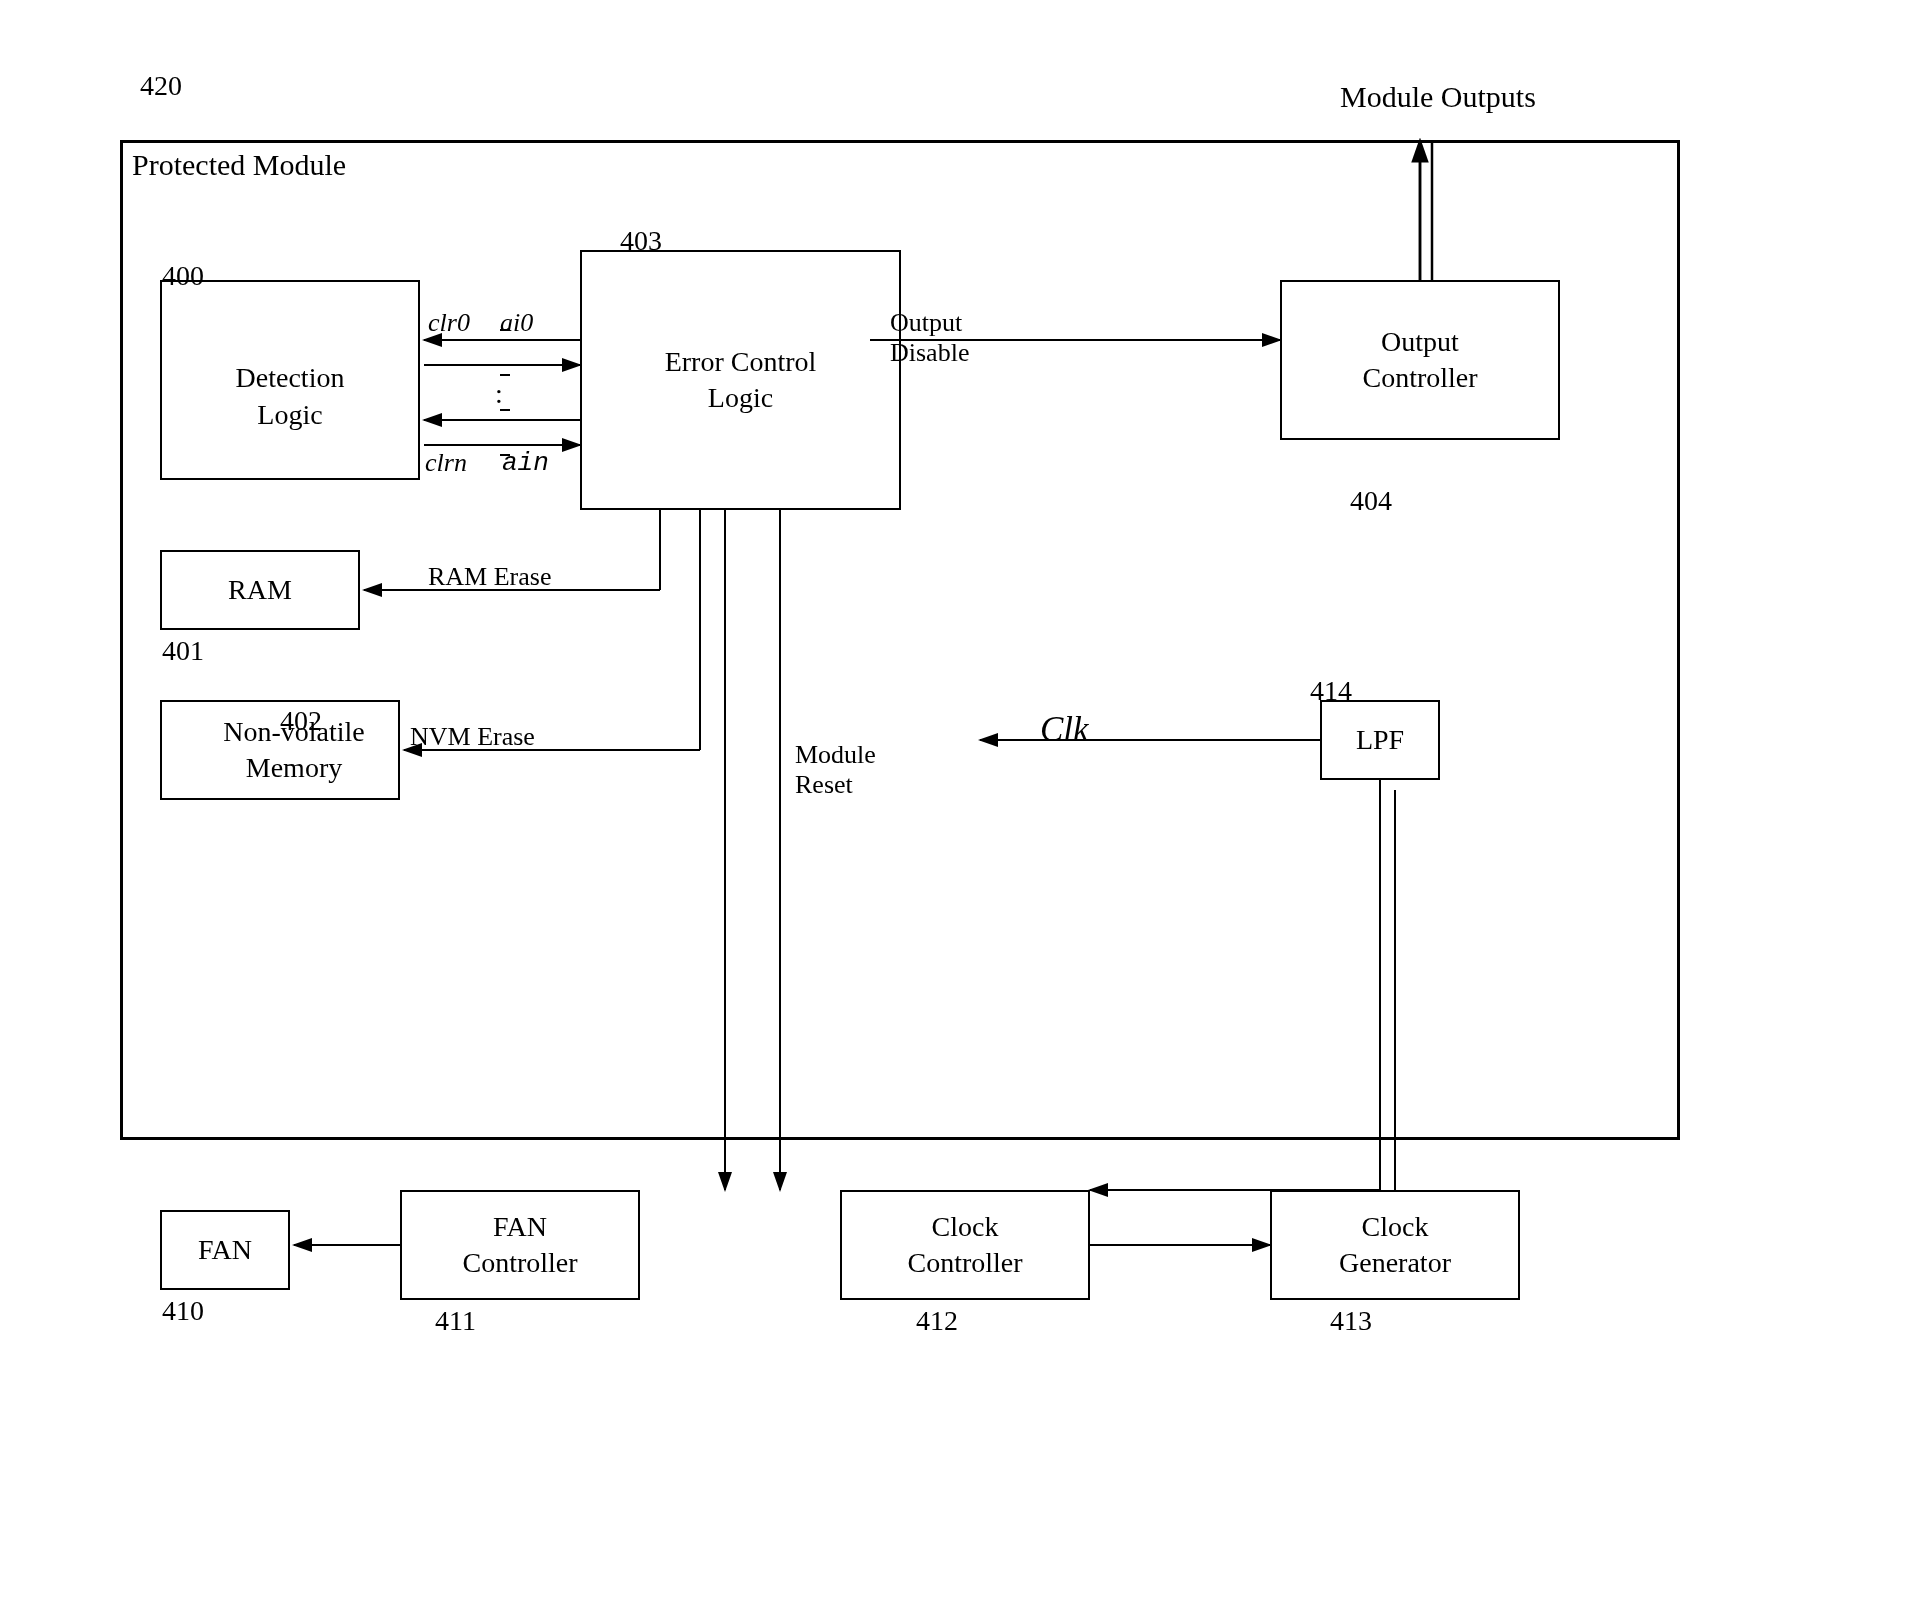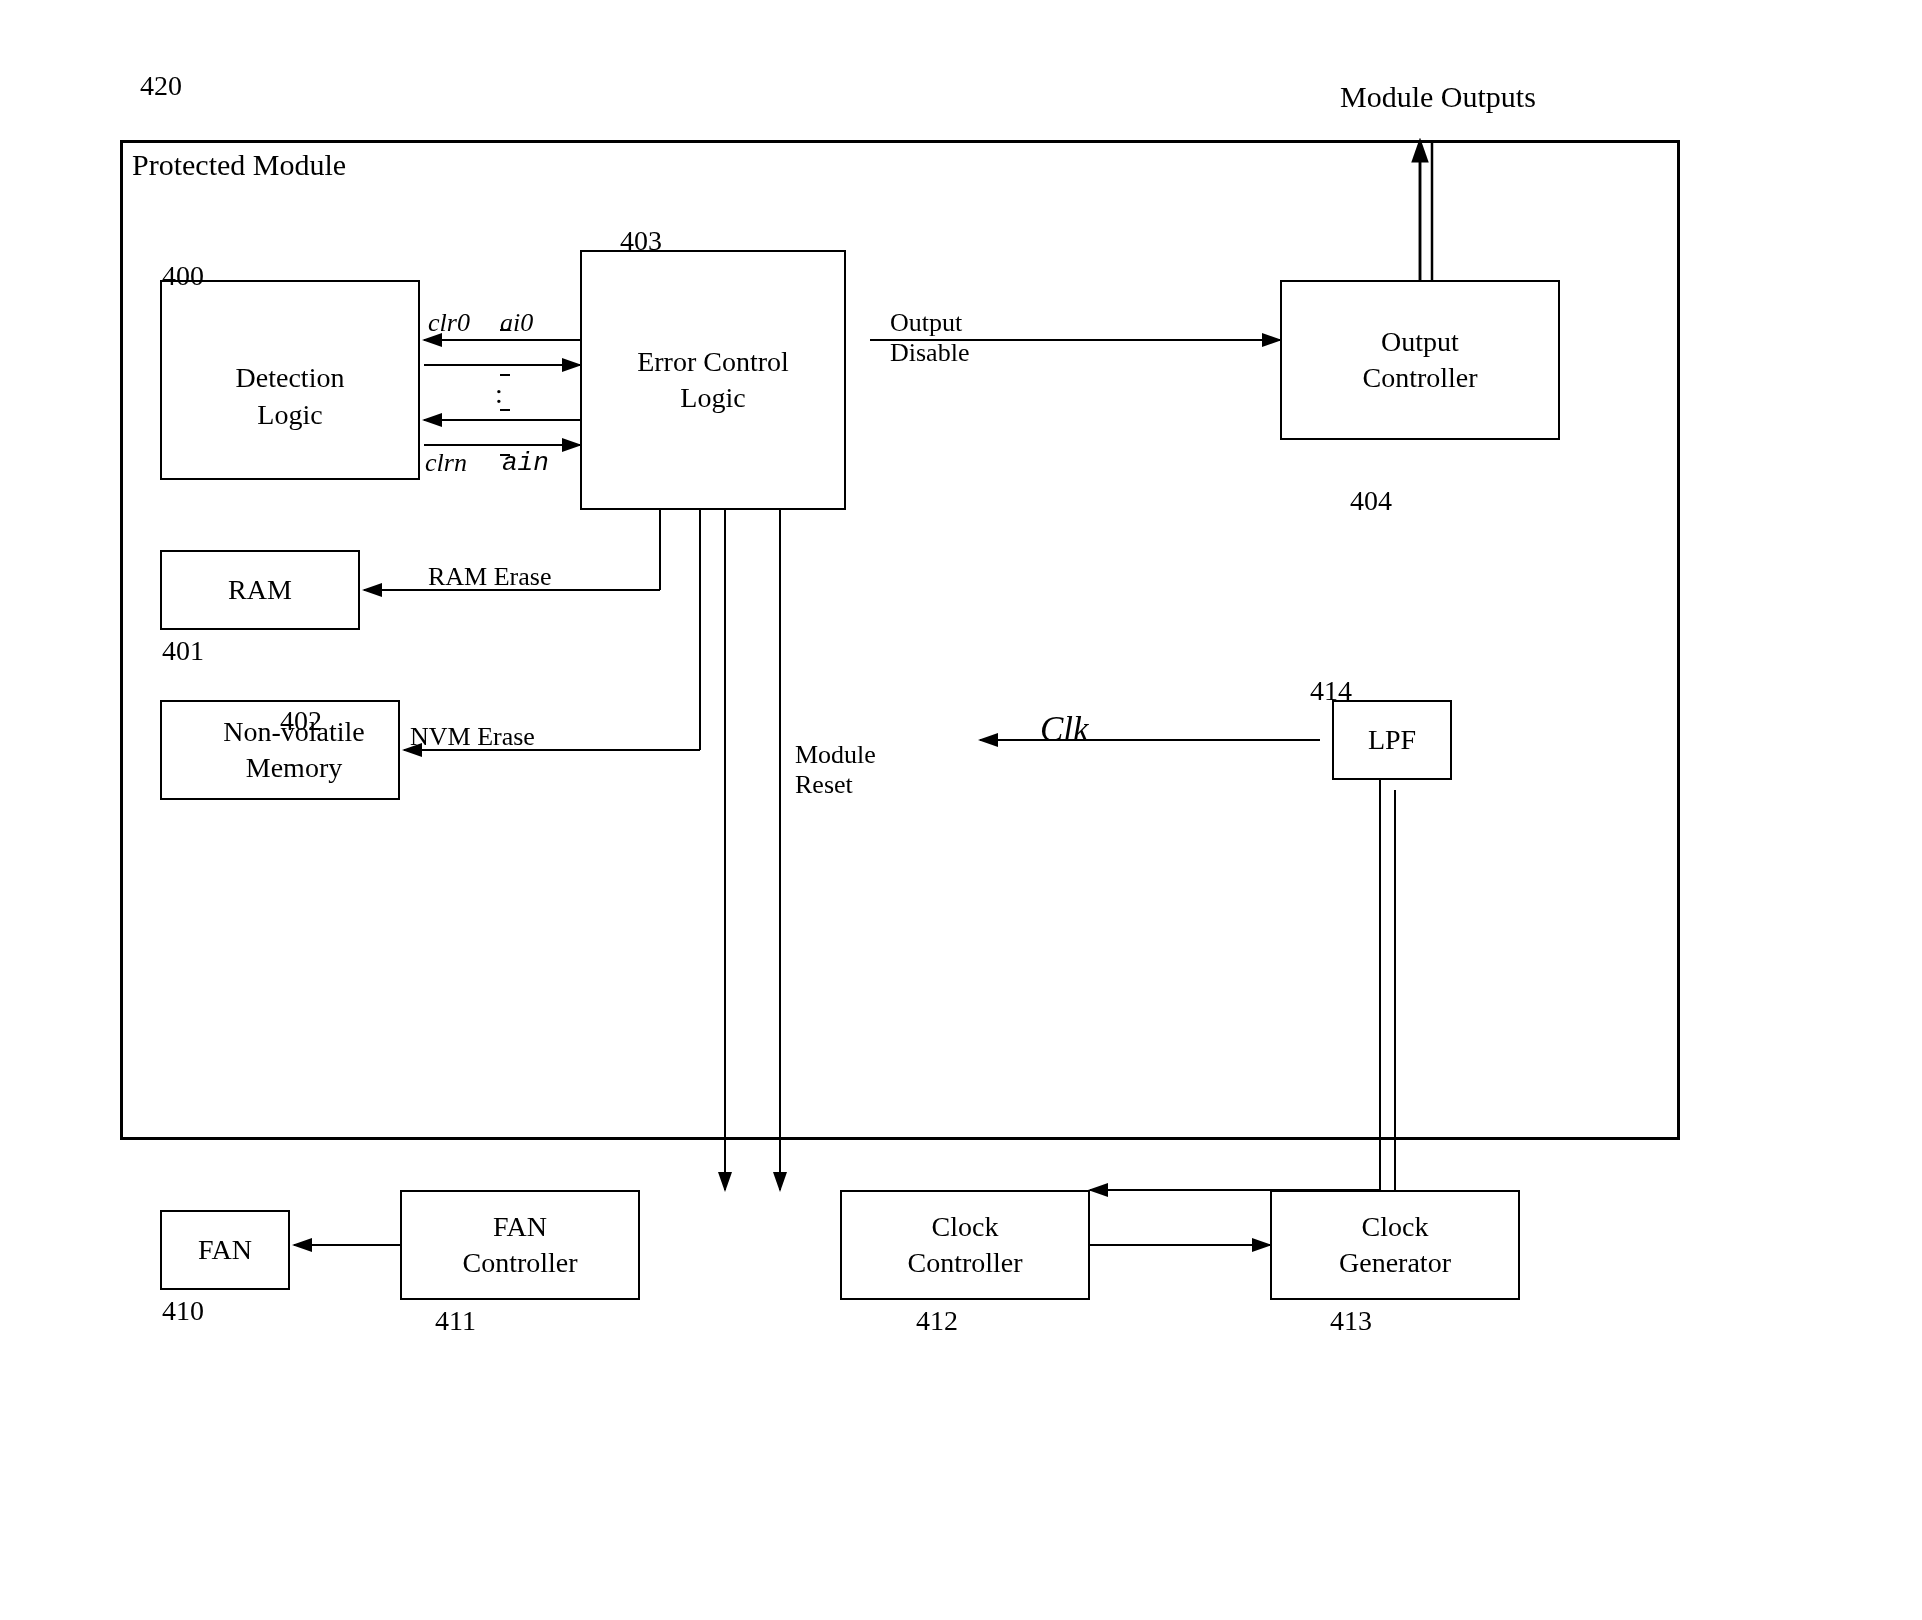--- a/index.html
+++ b/index.html
@@ -62,21 +62,21 @@
       top: 220px;
       left: 80px;
       width: 260px;
       height: 200px;
     }
 
     
     .error-control {
       top: 190px;
       left: 500px;
-      width: 266px;
+      width: 321px;
       height: 260px;
     }
 
     
     .ram {
       top: 490px;
       left: 80px;
       width: 200px;
       height: 80px;
     }
@@ -96,21 +96,20 @@
       width: 280px;
       height: 160px;
     }
 
     
     .lpf {
       top: 640px;
       left: 1240px;
       width: 120px;
       height: 80px;
-      margin-left: 12px;
     }
 
     
     .fan {
       top: 1150px;
       left: 80px;
       width: 130px;
       height: 80px;
     }
 

